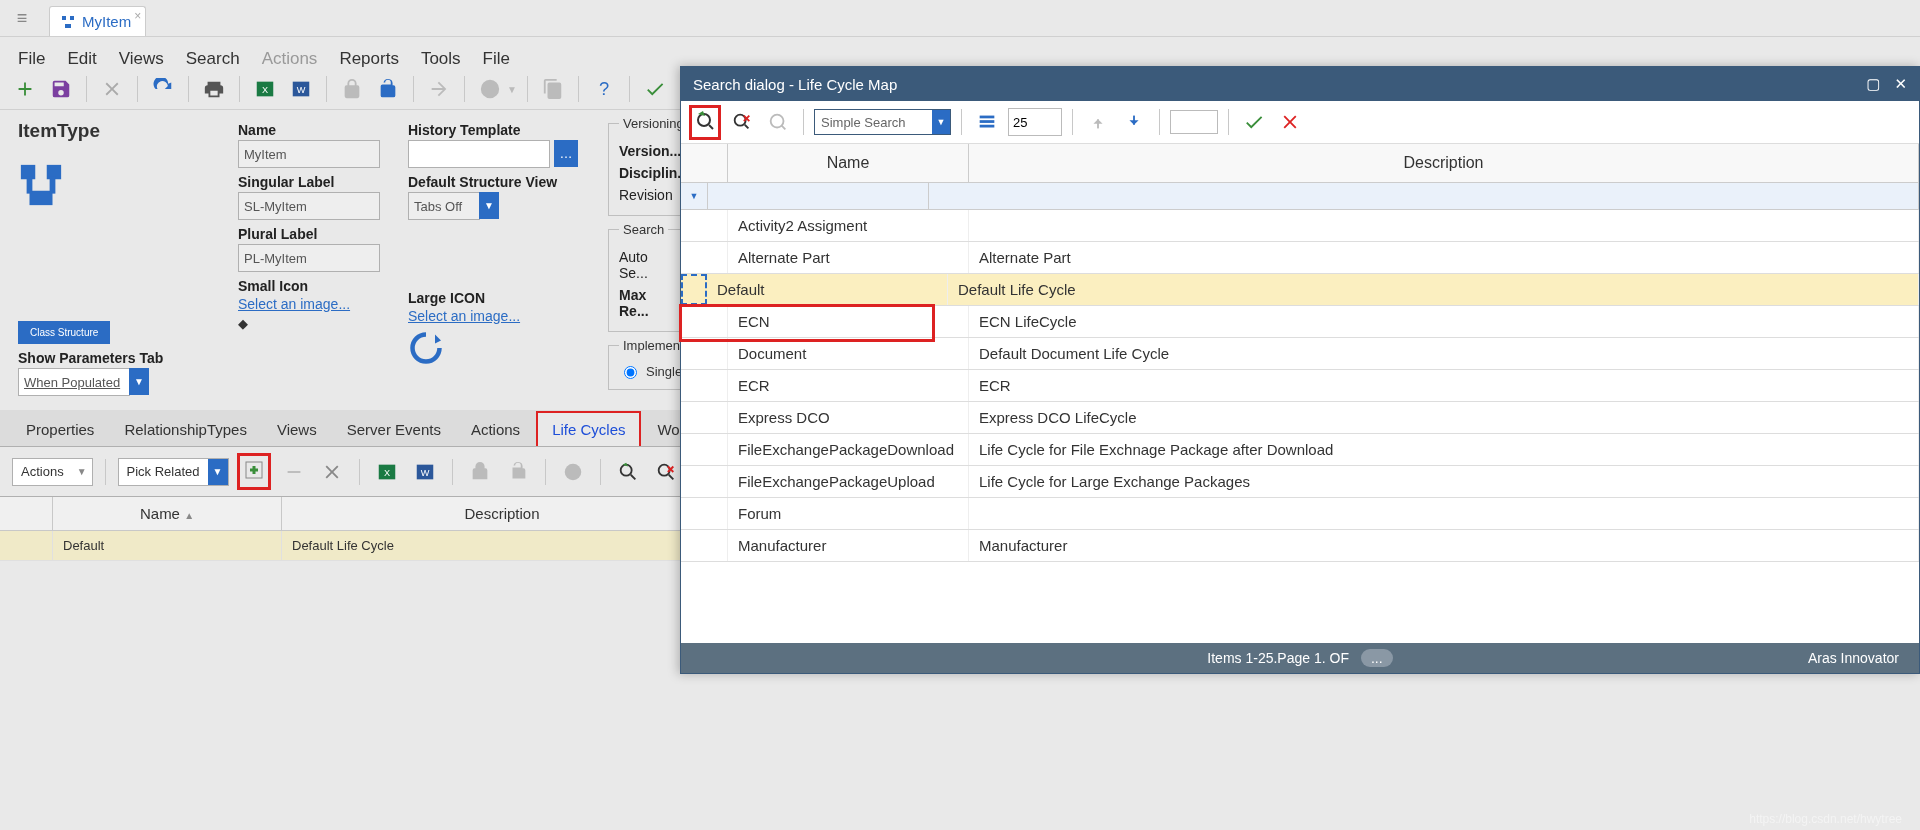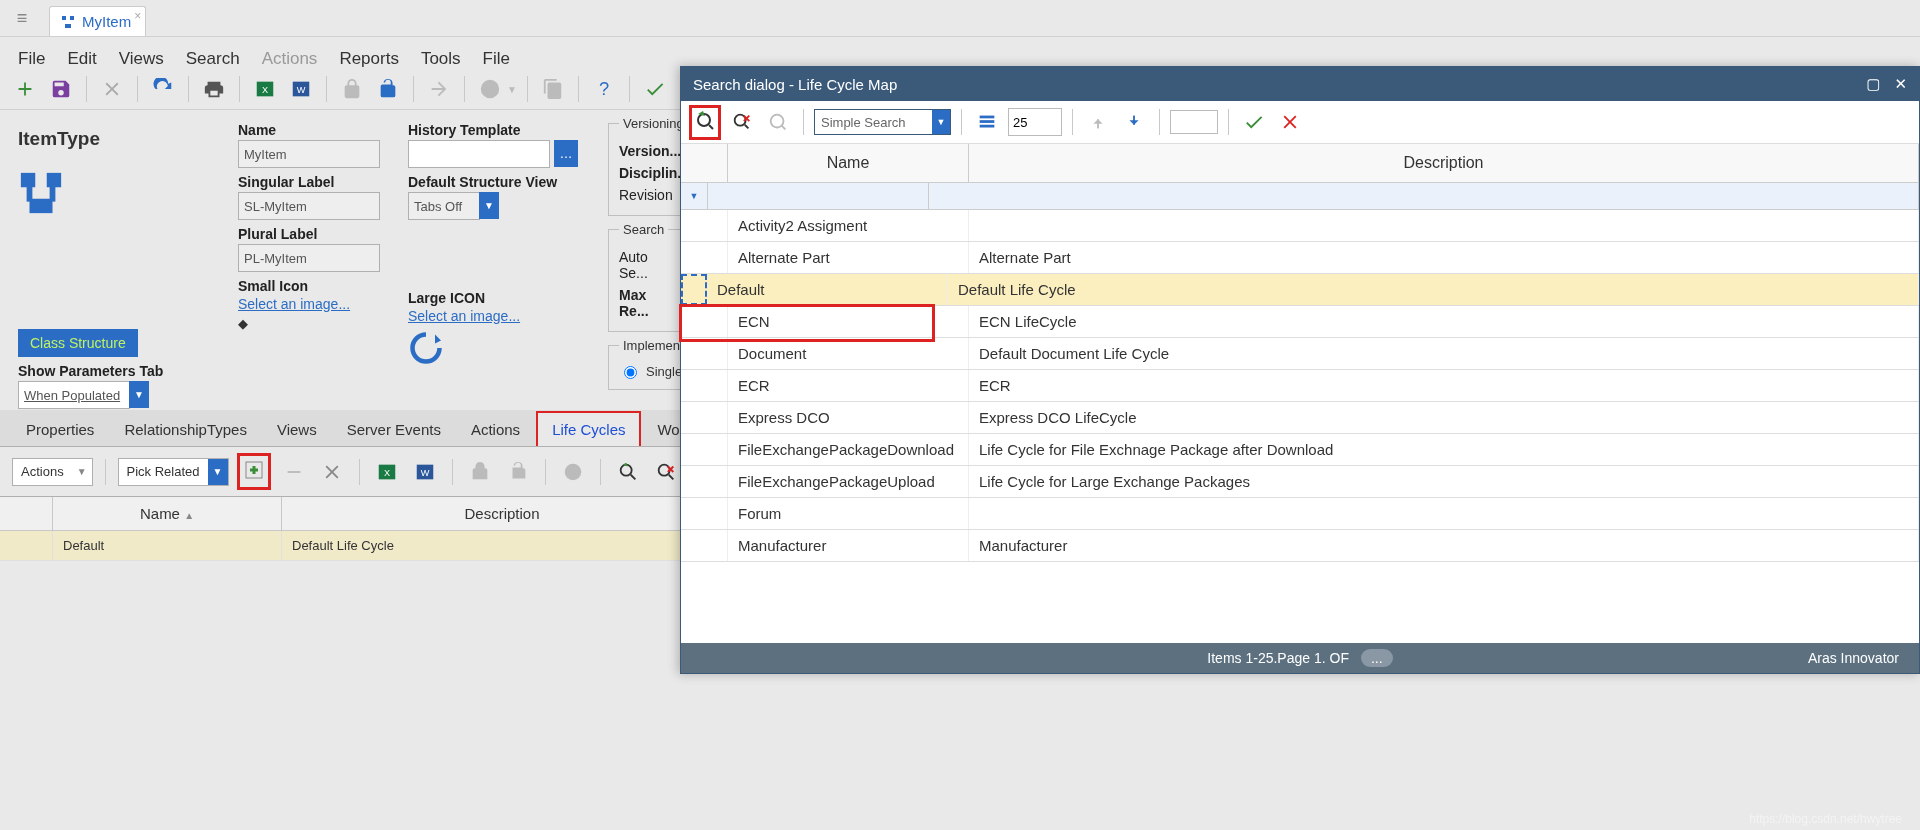--- a/index.html
+++ b/index.html
@@ -15,27 +15,27 @@
 .tbtn{width:30px;height:30px;display:flex;align-items:center;justify-content:center;color:#555;cursor:pointer}
 .tbtn.blue{color:#2B6CC4}
 .tbtn.green{color:#3A8E3A}
 .tbtn svg{width:22px;height:22px}
 .sep{width:1px;height:26px;background:#C8C8C8;margin:0 4px}
 .formarea{display:flex;background:#E9E9E9;padding:6px 18px 10px 18px;height:300px;box-sizing:border-box}
 .col1{width:220px}
 .col2{width:170px}
 .col3{width:190px}
 .lbl{font-size:14px;color:#222;margin:6px 0 2px 0;font-weight:bold}
-.h1{font-size:19px;font-weight:bold;margin-top:12px}
+.h1{font-size:19px;font-weight:bold;margin-top:4px}
 .inp{width:130px;height:22px;border:1px solid #B0B0B0;background:#EEE;padding:2px 5px;font-size:13px;color:#555}
 .inp.white{background:#fff}
 .dd{display:flex}
 .dd .caret{width:20px;height:27px;background:#2B6CC4;color:#fff;display:flex;align-items:center;justify-content:center;font-size:10px;margin-left:-1px}
 .link{color:#2B6CC4;text-decoration:underline;font-size:14px;cursor:pointer}
-.btn-blue{background:#2B6CC4;color:#bef264;padding:6px 12px;border:none;font-size:14px;cursor:pointer;margin-top:110px}
+.btn-blue{background:#2B6CC4;color:#ffffff;padding:6px 12px;border:none;font-size:10px;cursor:pointer;margin-top:110px}
 .fieldset{border:1px solid #BFBFBF;padding:6px 10px 10px 10px;margin-left:10px;font-size:13px}
 .fieldset legend{padding:0 4px;color:#333}
 .radio{display:flex;align-items:center;gap:6px;margin-top:4px}
 
 .tabstrip{display:flex;border-bottom:1px solid #B0B0B0;background:#DCDCDC;padding:0 12px;height:36px;align-items:flex-end;gap:2px;font-size:15px}
 .tabstrip .t{padding:8px 14px;color:#333;cursor:pointer}
 .tabstrip .t.act{color:#1d4ed8;border:2px solid #D22;border-bottom:none;background:#E9E9E9}
 .reltb{display:flex;align-items:center;gap:8px;padding:6px 12px;background:#E9E9E9}
 .reltb .dd2{display:flex;border:1px solid #B0B0B0;height:26px;align-items:center;background:#fff}
 .reltb .dd2 span{padding:0 8px}

